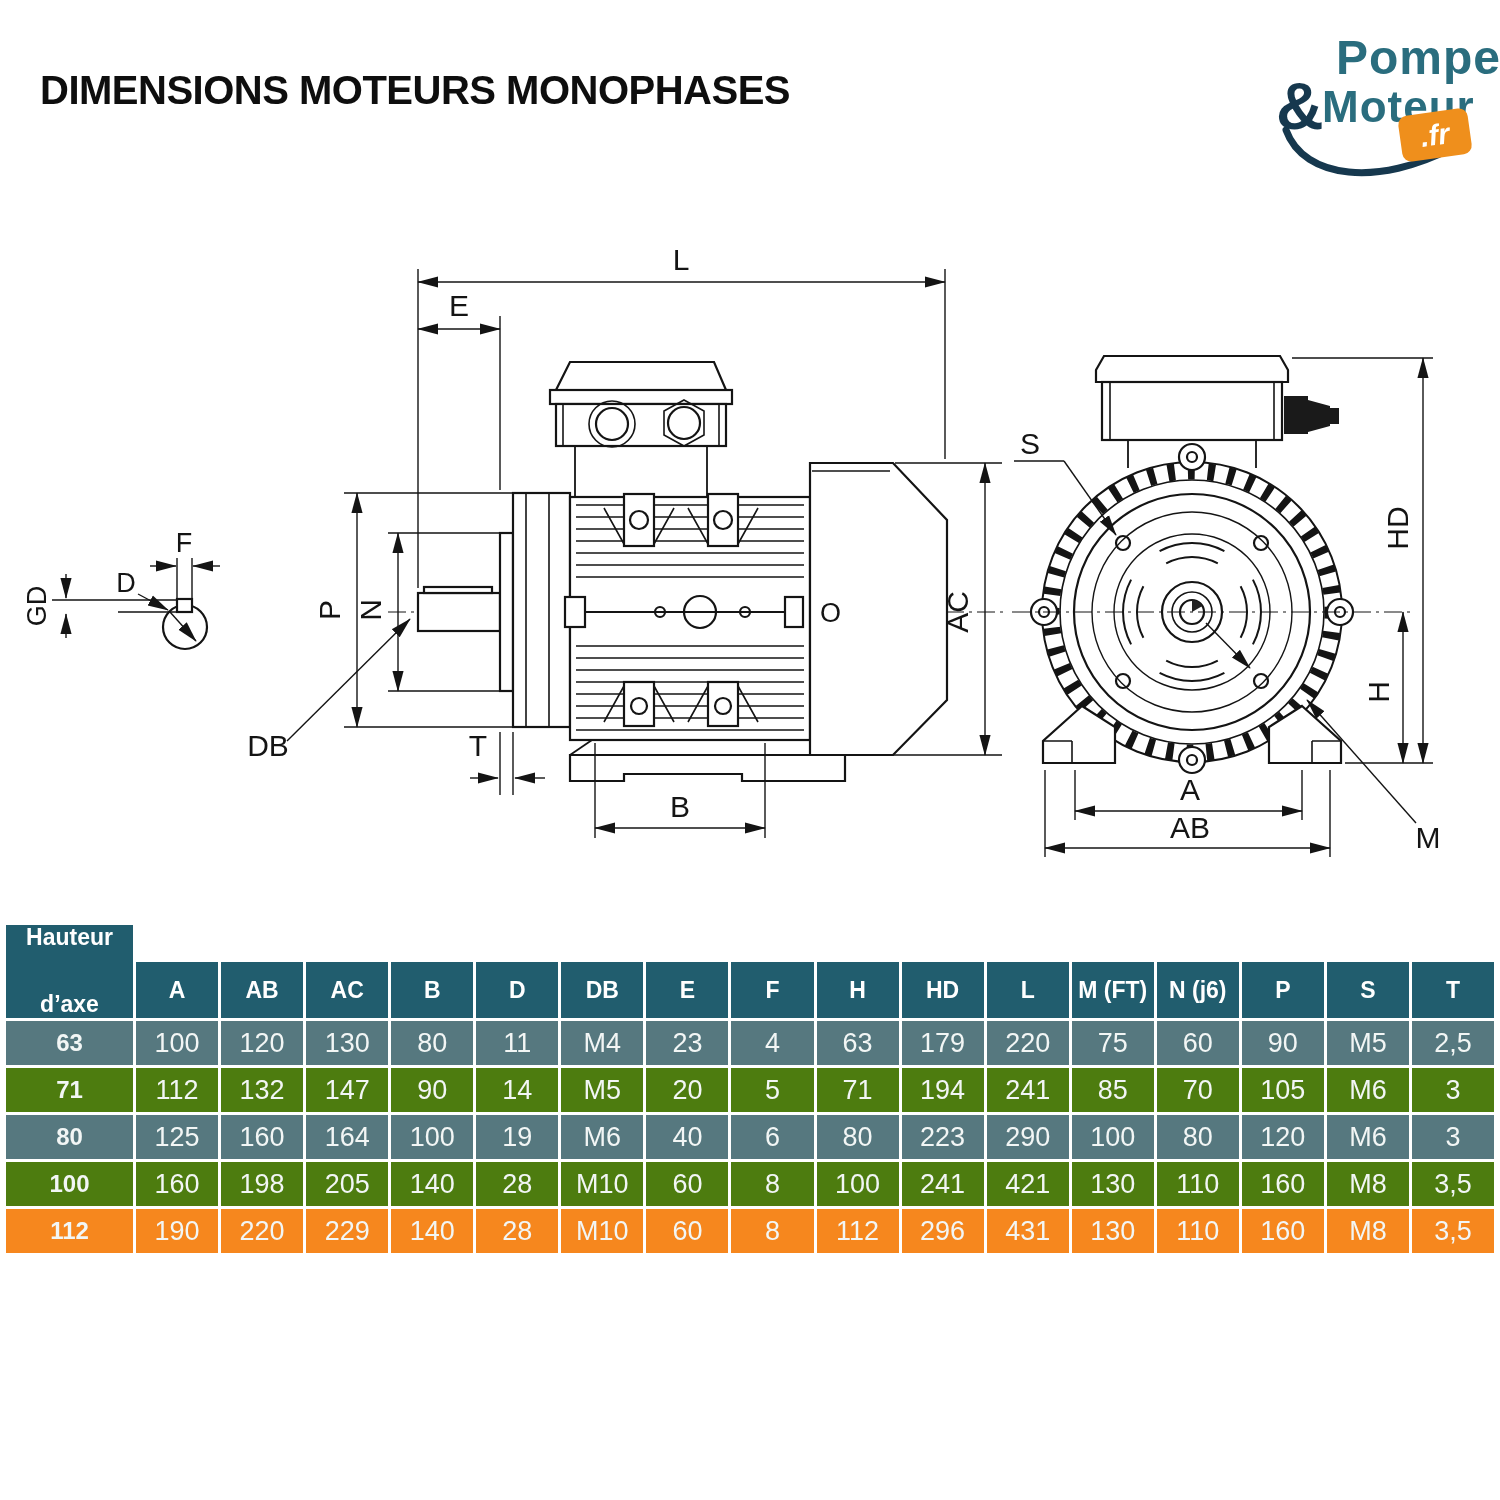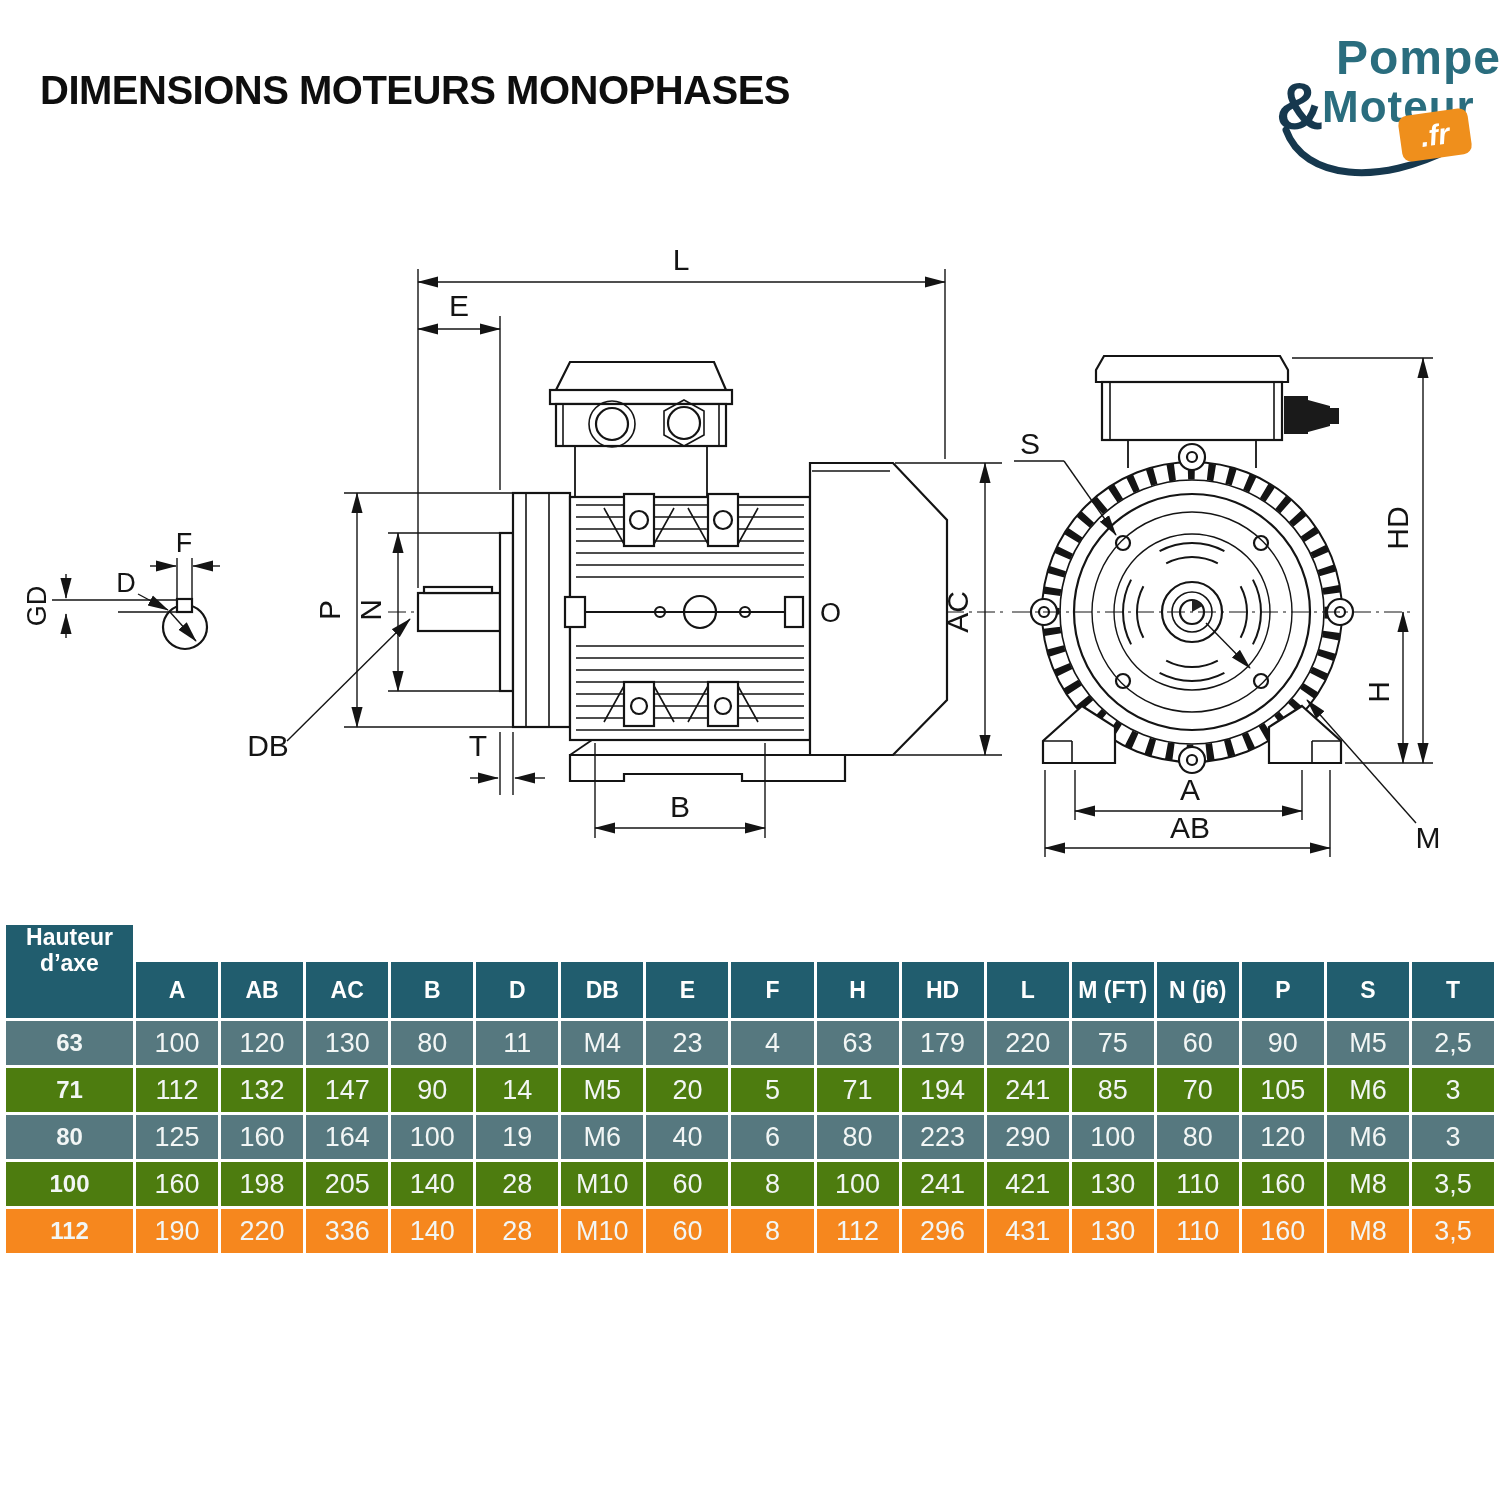--- a/index.html
+++ b/index.html
@@ -26,21 +26,21 @@
   svg.drawing text{font-family:"Liberation Sans",sans-serif;font-size:30px;fill:#141414;}
   svg.drawing text.small{font-size:27px;}
   
   table.dims{position:absolute;left:3px;top:959px;width:1494px;border-collapse:separate;
              border-spacing:3px;table-layout:fixed;}
   table.dims th{background:#215d6e;color:#fff;font-size:23px;font-weight:700;height:56px;
                 text-align:center;vertical-align:middle;padding:0;}
   table.dims th.rowhead{background:transparent;position:relative;width:127px;}
   table.dims th.rowhead .tall{position:absolute;left:0;bottom:0;width:100%;height:93px;
                 background:#215d6e;display:flex;flex-direction:column;align-items:center;
-                justify-content:flex-start;line-height:1.12;font-size:23px;}
+                justify-content:space-between;line-height:1.12;font-size:23px;}
   table.dims td{height:44px;text-align:center;vertical-align:middle;color:#f2f6f5;
                 font-size:27px;padding:0;}
   table.dims td.rowname{font-weight:700;font-size:24px;}
   tr.gray td{background:#56787f;}
   tr.blue td{background:#4d7c0f;}
   tr.orange td{background:#f6871e;}
 </style>
 </head>
 <body>
 
@@ -340,21 +340,21 @@
           <td>130</td>
           <td>110</td>
           <td>160</td>
           <td>M8</td>
           <td>3,5</td>
         </tr>
         <tr class="orange">
           <td class="rowname">112</td>
           <td>190</td>
           <td>220</td>
-          <td>336</td>
+          <td>229</td>
           <td>140</td>
           <td>28</td>
           <td>M10</td>
           <td>60</td>
           <td>8</td>
           <td>112</td>
           <td>296</td>
           <td>431</td>
           <td>130</td>
           <td>110</td>

